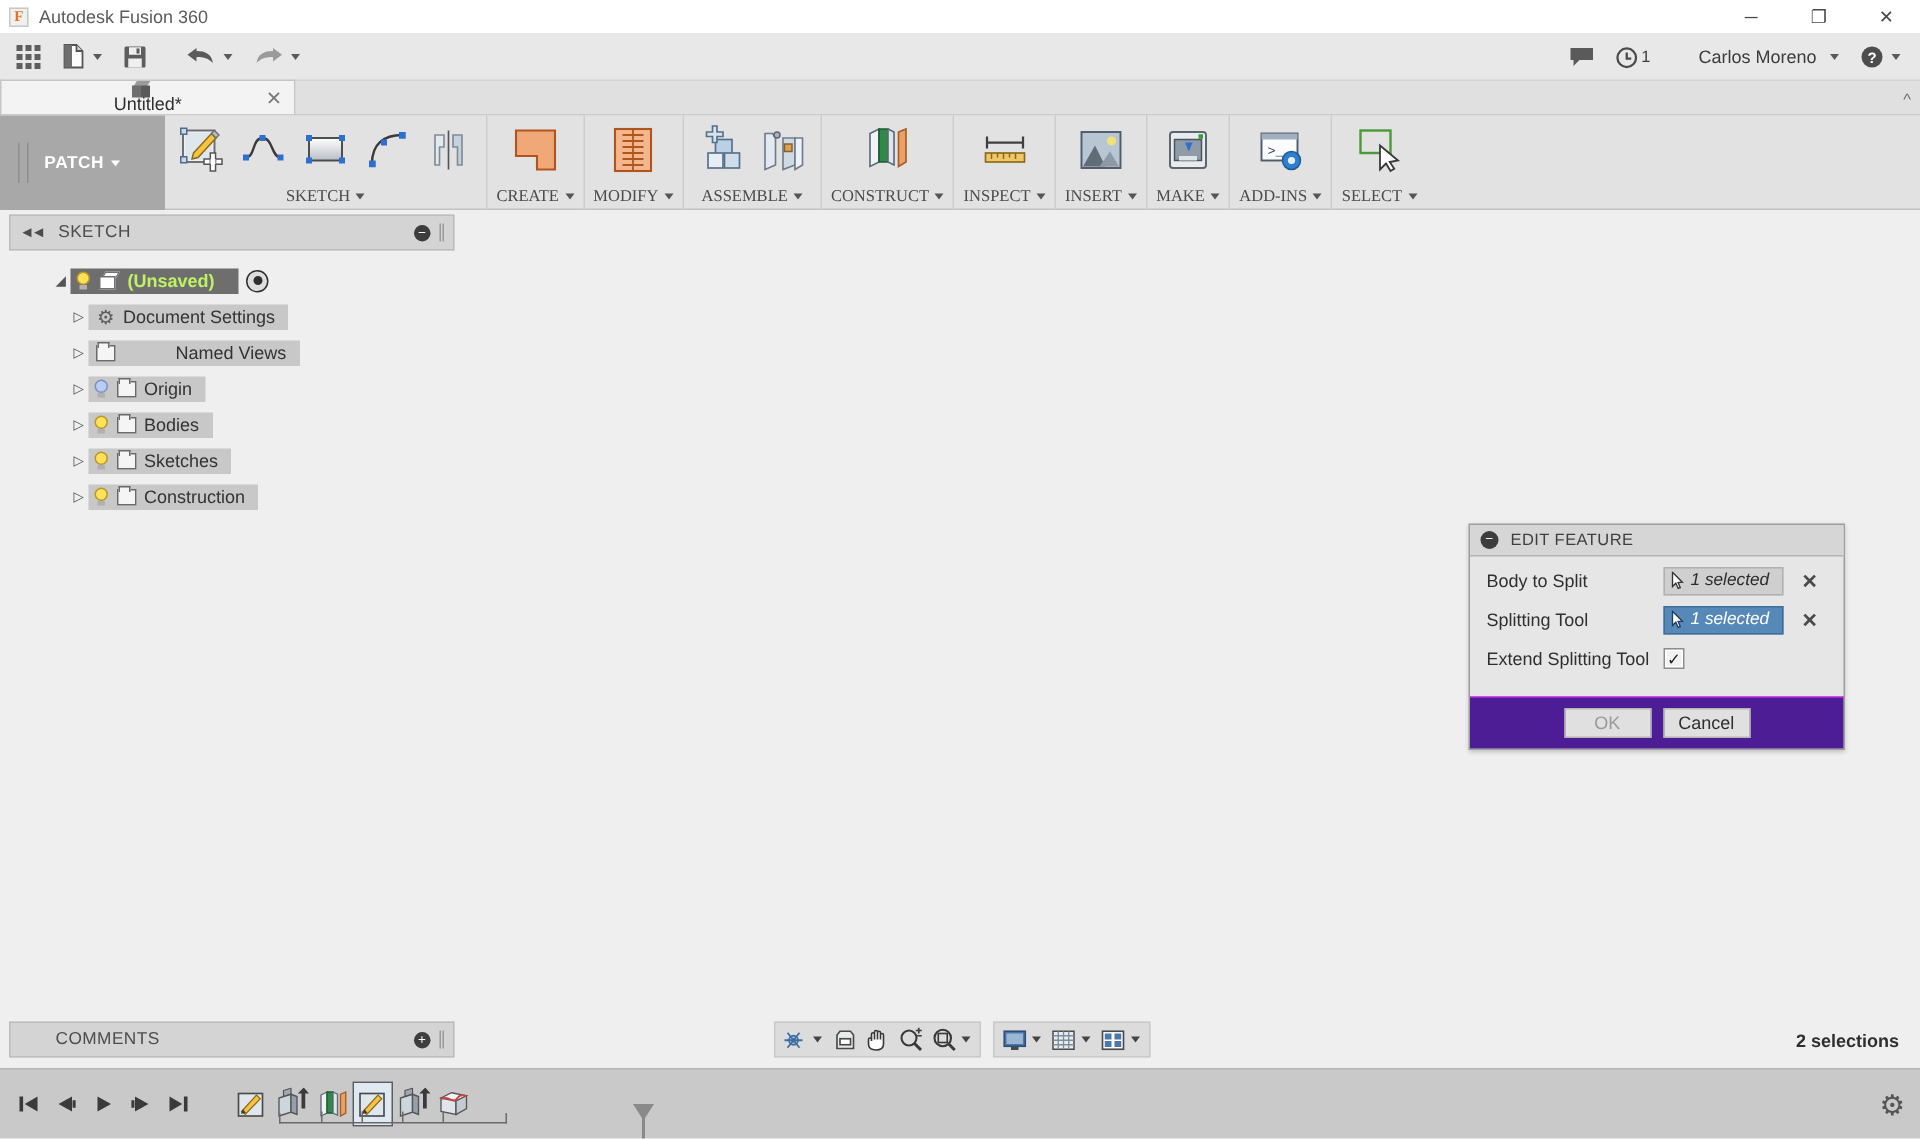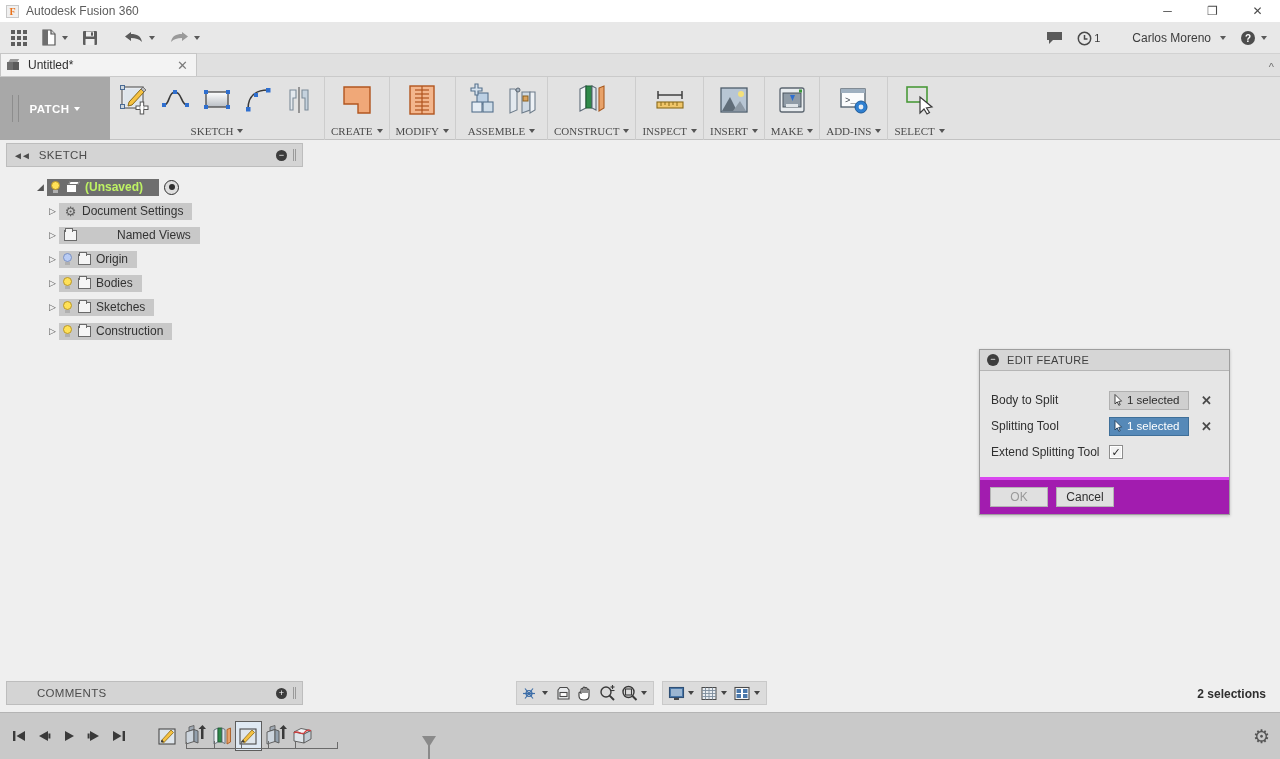--- a/index.html
+++ b/index.html
@@ -48,21 +48,21 @@
   .badge-num { font-size:11px; color:#3c3c3c; margin-left:2px; }
 
   
   .tabstrip {
     position:absolute; top:54px; left:0; width:1280px; height:23px;
     background:#e0e0e0; border-bottom:1px solid #cacaca; display:flex; align-items:flex-end;
   }
   .doctab {
     display:flex; align-items:center; height:23px; width:197px;
     background:#f3f3f3; border:1px solid #c6c6c6; border-bottom:none;
-    padding:0 6px; position:relative;
+    padding:0 6px; position:relative;flex-direction:column;
   }
   .doctab .cube {
     width:13px;height:12px;margin-right:8px;position:relative;
   }
   .doctab .cube .top { position:absolute;top:0;left:2px;width:9px;height:4px;background:#9a9a9a;
       transform:skewX(-32deg); }
   .doctab .cube .fl { position:absolute;top:3px;left:0px;width:6px;height:8px;background:#6e6e6e; }
   .doctab .cube .fr { position:absolute;top:3px;left:6px;width:6px;height:8px;background:#5a5a5a; }
   .doctab .name { font-size:12px; color:#2f2f2f; }
   .doctab .x { position:absolute; right:8px; top:4px; font-size:13px; color:#7a7a7a; }
@@ -141,39 +141,39 @@
     position:absolute; left:979px; top:349px; width:251px;
     background:#e6e6e6; border:1px solid #9e9e9e; box-shadow:0 1px 3px rgba(0,0,0,.2);
   }
   .dlg-title {
     height:21px; background:#d6d6d6; border-bottom:1px solid #b5b5b5;
     display:flex; align-items:center; padding:0 7px; gap:8px;
     font-size:11px; color:#3f3f3f; letter-spacing:.3px;
   }
   .dlg-title .minus { width:12px;height:12px;border-radius:50%;background:#3d3d3d;
      color:#fff;font-size:9px;line-height:11px;text-align:center; }
-  .dlg-body { padding:16px 11px 12px 11px; }
+  .dlg-body { padding:3px 11px 12px 11px; }
   .dlg-row { display:flex; align-items:center; height:26px; }
   .dlg-row .lbl { width:118px; font-size:12px; color:#303030; }
   .sel-field {
     width:80px; height:19px; background:#cfcfcf; border:1px solid #b0b0b0;
     display:flex; align-items:center; gap:4px; padding-left:4px;
-    font-size:11.5px; color:#2b2b2b;
+    font-size:11.5px; color:#2b2b2b;font-style:italic;
   }
   .sel-field.active { background:#5689b8; border:1px solid #3f6f99; color:#ffffff; }
   .cursor-ico { width:9px; height:12px; display:block; }
   .dlg-row .xbtn { margin-left:12px; font-size:13px; color:#4a4a4a; font-weight:bold; }
   .chk {
     width:14px;height:14px;border:1px solid #8d8d8d;background:#f2f2f2;
     display:flex;align-items:center;justify-content:center;font-size:11px;color:#1f1f1f;
     box-shadow:inset 0 0 0 1px #ffffff;
   }
   .dlg-foot {
-    border-top:3px solid #d946ef; background:#a21caf;
-    display:flex; justify-content:flex-start; gap:8px; padding:7px 10px;
+    border-top:1px solid #d946ef; background:#4c1d95;
+    display:flex; justify-content:center; gap:8px; padding:7px 10px;
   }
   .dbtn {
     min-width:58px; height:20px; background:#e0e0e0; border:1px solid #b4b4b4;
     font-size:12px; display:flex; align-items:center; justify-content:center;
   }
   .dbtn.ok { color:#9a9a9a; }
   .dbtn.cancel { color:#2f2f2f; }
 
   
   .navbar {

